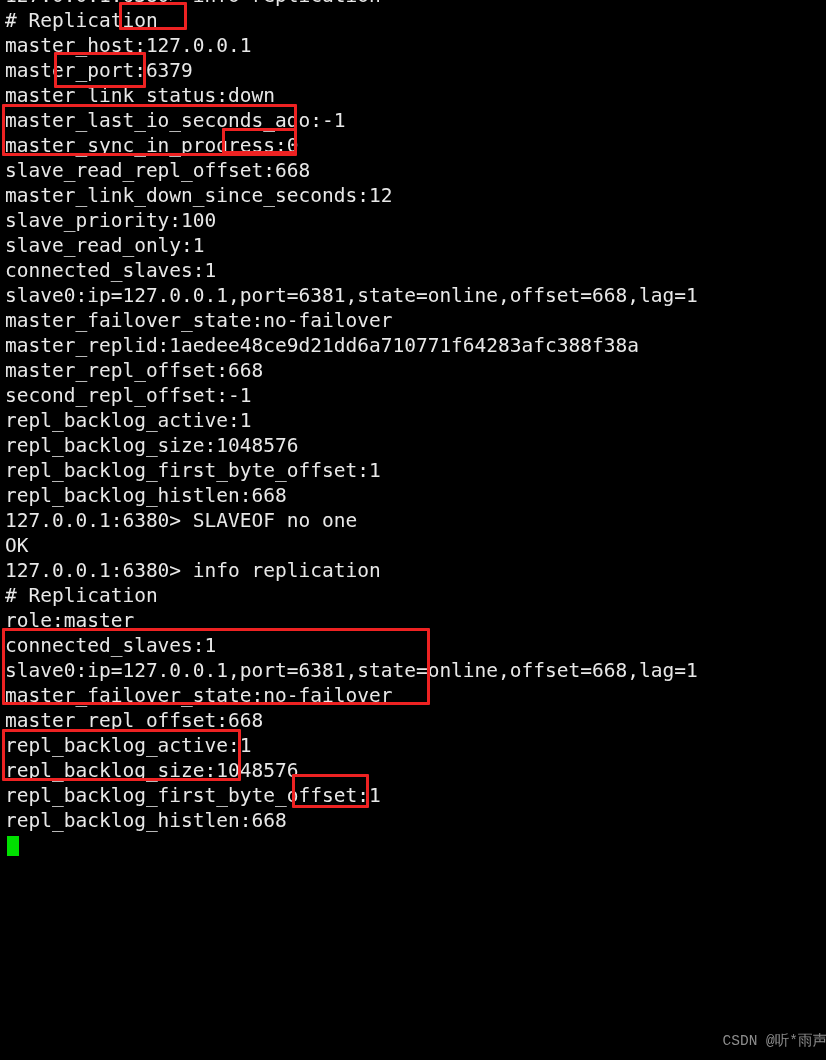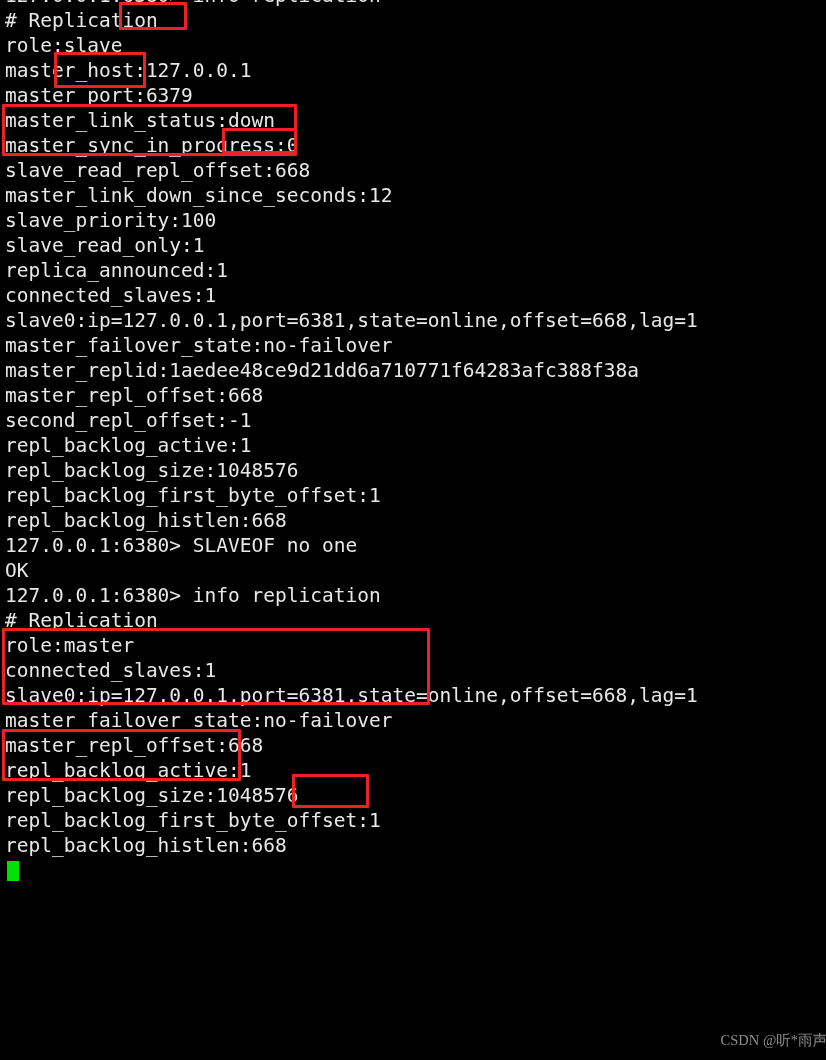--- a/index.html
+++ b/index.html
@@ -52,42 +52,41 @@
     box-sizing: border-box;
     pointer-events: none;
     border-radius: 1px;
   }
   .watermark {
     position: absolute;
     right: 8px;
     bottom: 10px;
     color: #8d8d8d;
     font-size: 14.5px;
-    font-family: Liberation Serif, serif;
+    font-family: Liberation Mono, monospace;
     white-space: pre;
   }
 </style>
 </head>
 <body>
 
 <div id="terminal">
 
   <div class="lines" id="lines">
       <div class="line">127.0.0.1:6380&gt; info replication</div>
       <div class="line"># Replication</div>
-      <div class="line">role:slave</div>
       <div class="line">master_host:127.0.0.1</div>
       <div class="line">master_port:6379</div>
       <div class="line">master_link_status:down</div>
+      <div class="line">master_last_io_seconds_ago:-1</div>
       <div class="line">master_sync_in_progress:0</div>
       <div class="line">slave_read_repl_offset:668</div>
       <div class="line">master_link_down_since_seconds:12</div>
       <div class="line">slave_priority:100</div>
       <div class="line">slave_read_only:1</div>
-      <div class="line">replica_announced:1</div>
       <div class="line">connected_slaves:1</div>
       <div class="line">slave0:ip=127.0.0.1,port=6381,state=online,offset=668,lag=1</div>
       <div class="line">master_failover_state:no-failover</div>
       <div class="line">master_replid:1aedee48ce9d21dd6a710771f64283afc388f38a</div>
       <div class="line">master_repl_offset:668</div>
       <div class="line">second_repl_offset:-1</div>
       <div class="line">repl_backlog_active:1</div>
       <div class="line">repl_backlog_size:1048576</div>
       <div class="line">repl_backlog_first_byte_offset:1</div>
       <div class="line">repl_backlog_histlen:668</div>

